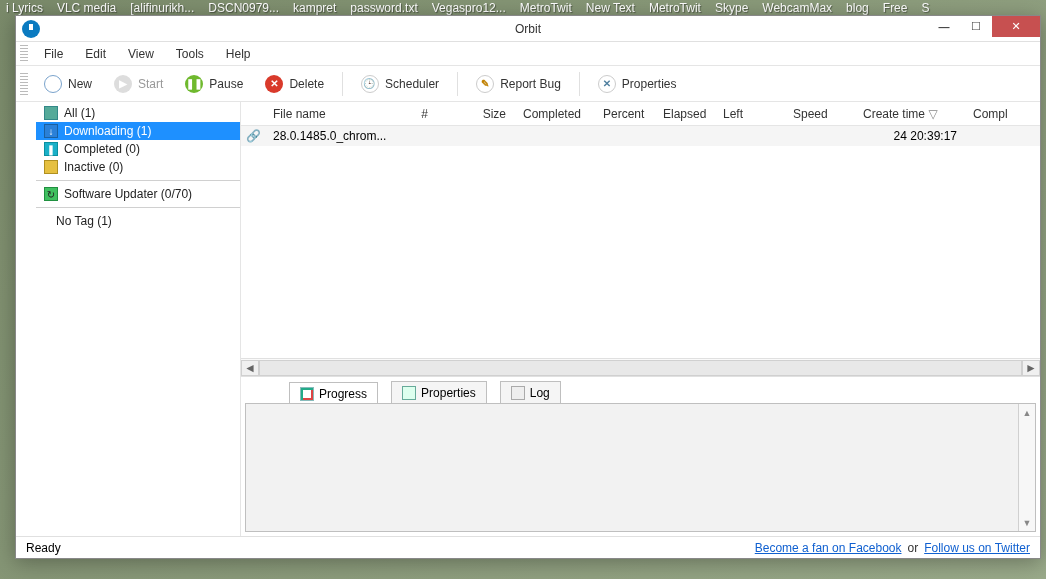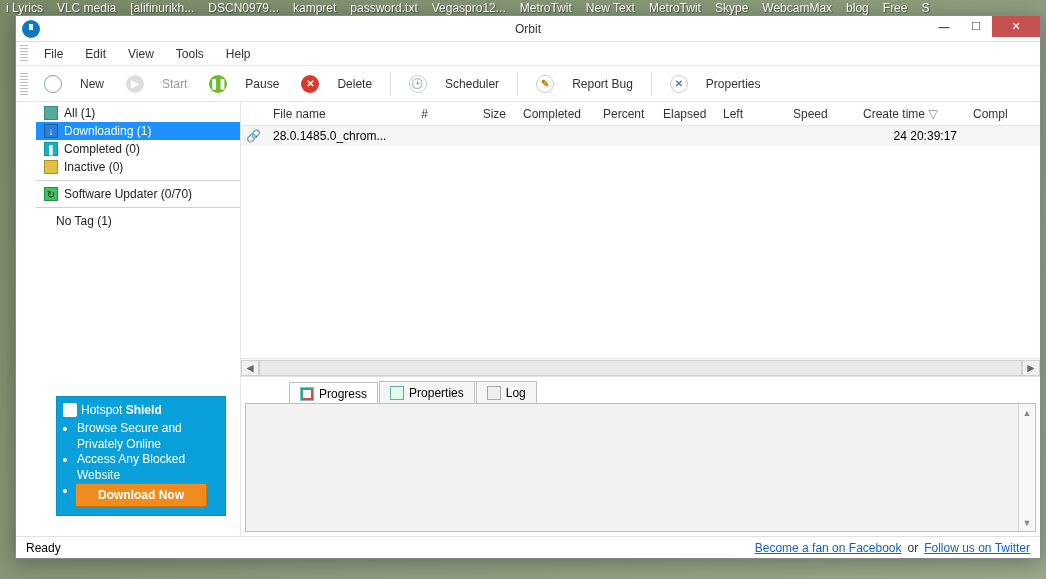--- a/index.html
+++ b/index.html
@@ -16,21 +16,21 @@
 .winbtn { width: 32px; height: 21px; display: flex; align-items: center; justify-content: center; color: #444; }
 .winbtn.close { width: 48px; background: #c75050; color: #fff; }
 .winbtn.close::before { content:"✕"; font-size:11px; }
 .winbtn.min::before { content:"—"; font-size:11px; font-weight:bold; }
 .winbtn.max::before { content:"☐"; font-size:11px; }
 .menubar { height: 24px; border-bottom: 1px solid #e5e5e5; display: flex; align-items: center; padding-left: 4px; gap: 2px; }
 .menubar .gripper { width: 8px; height: 18px; background: repeating-linear-gradient(#bbb 0, #bbb 1px, transparent 1px, transparent 3px); margin-right: 4px; }
 .menubar .mi { padding: 3px 10px; color: #333; }
 .toolbar { height: 36px; border-bottom: 1px solid #e5e5e5; display: flex; align-items: center; padding-left: 4px; gap: 6px; }
 .toolbar .gripper { width: 8px; height: 22px; background: repeating-linear-gradient(#bbb 0, #bbb 1px, transparent 1px, transparent 3px); margin-right: 2px; }
-.tbtn { display: flex; align-items: center; gap: 18px; padding: 4px 8px; color: #333; }
+.tbtn { display: flex; align-items: center; gap: 6px; padding: 4px 8px; color: #333; }
 .tbtn .ic { width: 18px; height: 18px; border-radius: 50%; display:inline-flex; align-items:center; justify-content:center; color:#fff; font-size:10px; font-weight:bold; }
 .tbtn.disabled { color: #999; }
 .sep { width:1px; height:24px; background:#e0e0e0; margin:0 4px; }
 .ic-new { background:#fff; border:1px solid #7aa3cc; border-radius:2px; }
 .ic-start { background:#ddd; }
 .ic-pause { background:#6fb92e; }
 .ic-delete { background:#d93a2b; }
 .ic-scheduler { background:#fff; border:1px solid #ccc; }
 .ic-report { background:#fff; border:1px solid #ccc; }
 .ic-pref { background:#fff; border:1px solid #ccc; }
@@ -49,21 +49,21 @@
 .gh { padding: 0 8px; border-right: 1px solid transparent; white-space:nowrap; }
 .grid-body { flex:1; overflow:hidden; position:relative; }
 .row { display:flex; align-items:center; height: 20px; background:#f5f5f5; }
 .cell { padding: 0 8px; white-space:nowrap; overflow:hidden; text-overflow:ellipsis; }
 .row-icon { width:24px; display:flex; justify-content:center; }
 .watermark { position:absolute; top: 18px; left: 150px; right: 20px; font-family: Georgia, "Times New Roman", serif; font-weight: 900; font-size: 28px; letter-spacing: 1px; color:#000; pointer-events:none; }
 .hscroll { height: 18px; border-top:1px solid #e0e0e0; display:flex; align-items:center; background:#fafafa; }
 .hscroll .arrow { width:18px; height:16px; display:flex; align-items:center; justify-content:center; color:#666; border:1px solid #d0d0d0; background:#f0f0f0; }
 .hscroll .track { flex:1; height:16px; background:#e8e8e8; border:1px solid #d0d0d0; }
 .tabs-area { height: 160px; border-top:1px solid #e0e0e0; padding: 4px; display:flex; flex-direction:column; }
-.tabs { display:flex; gap:1px; height: 22px; padding-left: 44px; }
+.tabs { display:flex; gap:13px; height: 22px; padding-left: 44px; }
 .tab { border:1px solid #bfbfbf; border-bottom:none; padding: 2px 10px; background:#f5f5f5; display:flex; align-items:center; gap:5px; font-size:12px; }
 .tab.active { background:#fff; position:relative; top:1px; }
 .tab-content { flex:1; border:1px solid #bfbfbf; background:#f2f2f2; position:relative; }
 .vscroll { position:absolute; right:0; top:0; bottom:0; width:17px; background:#f7f7f7; display:flex; flex-direction:column; justify-content:space-between; border-left:1px solid #d0d0d0; }
 .vscroll .arrow { height:17px; color:#888; display:flex; align-items:center; justify-content:center; font-size:9px; }
 .statusbar { height: 22px; border-top: 1px solid #e0e0e0; display:flex; align-items:center; padding: 0 10px; font-size:12px; }
 .statusbar .left { flex:1; }
 .statusbar a { color:#1060d0; text-decoration:underline; }
 .statusbar .or { margin: 0 6px; color:#333; }
 .tic { width:14px; height:14px; display:inline-block; }
@@ -177,32 +177,20 @@
               <span class="sic sic-upd">↻</span>
               <span>Software Updater (0/70)</span>
             </div>
         </div>
         <div class="sb-section">
           <div class="sb-item" style="padding-left:20px">
               <span>No Tag (1)</span>
             </div>
         </div>
 
-        <div class="sb-ad">
-          <div class="ad-title">
-              <span style="display:inline-block;width:14px;height:14px;background:#fff;border-radius:2px"></span>
-              <span>Hotspot <b>Shield</b></span>
-            </div>
-          <ul>
-            <li>Browse Secure and Privately Online</li>
-            <li>Access Any Blocked Website</li>
-            <li>100% Free</li>
-          </ul>
-          <div class="dlbtn">Download Now</div>
-        </div>
       </div>
 
       <div class="main">
         <div class="grid-head">
           <div class="gh" style="width:24px"></div>
           <div class="gh" style="width:140px">File name</div>
           <div class="gh" style="width:40px;text-align:center">#</div>
           <div class="gh" style="width:70px;text-align:right">Size</div>
           <div class="gh" style="width:80px">Completed</div>
           <div class="gh" style="width:60px">Percent</div>

